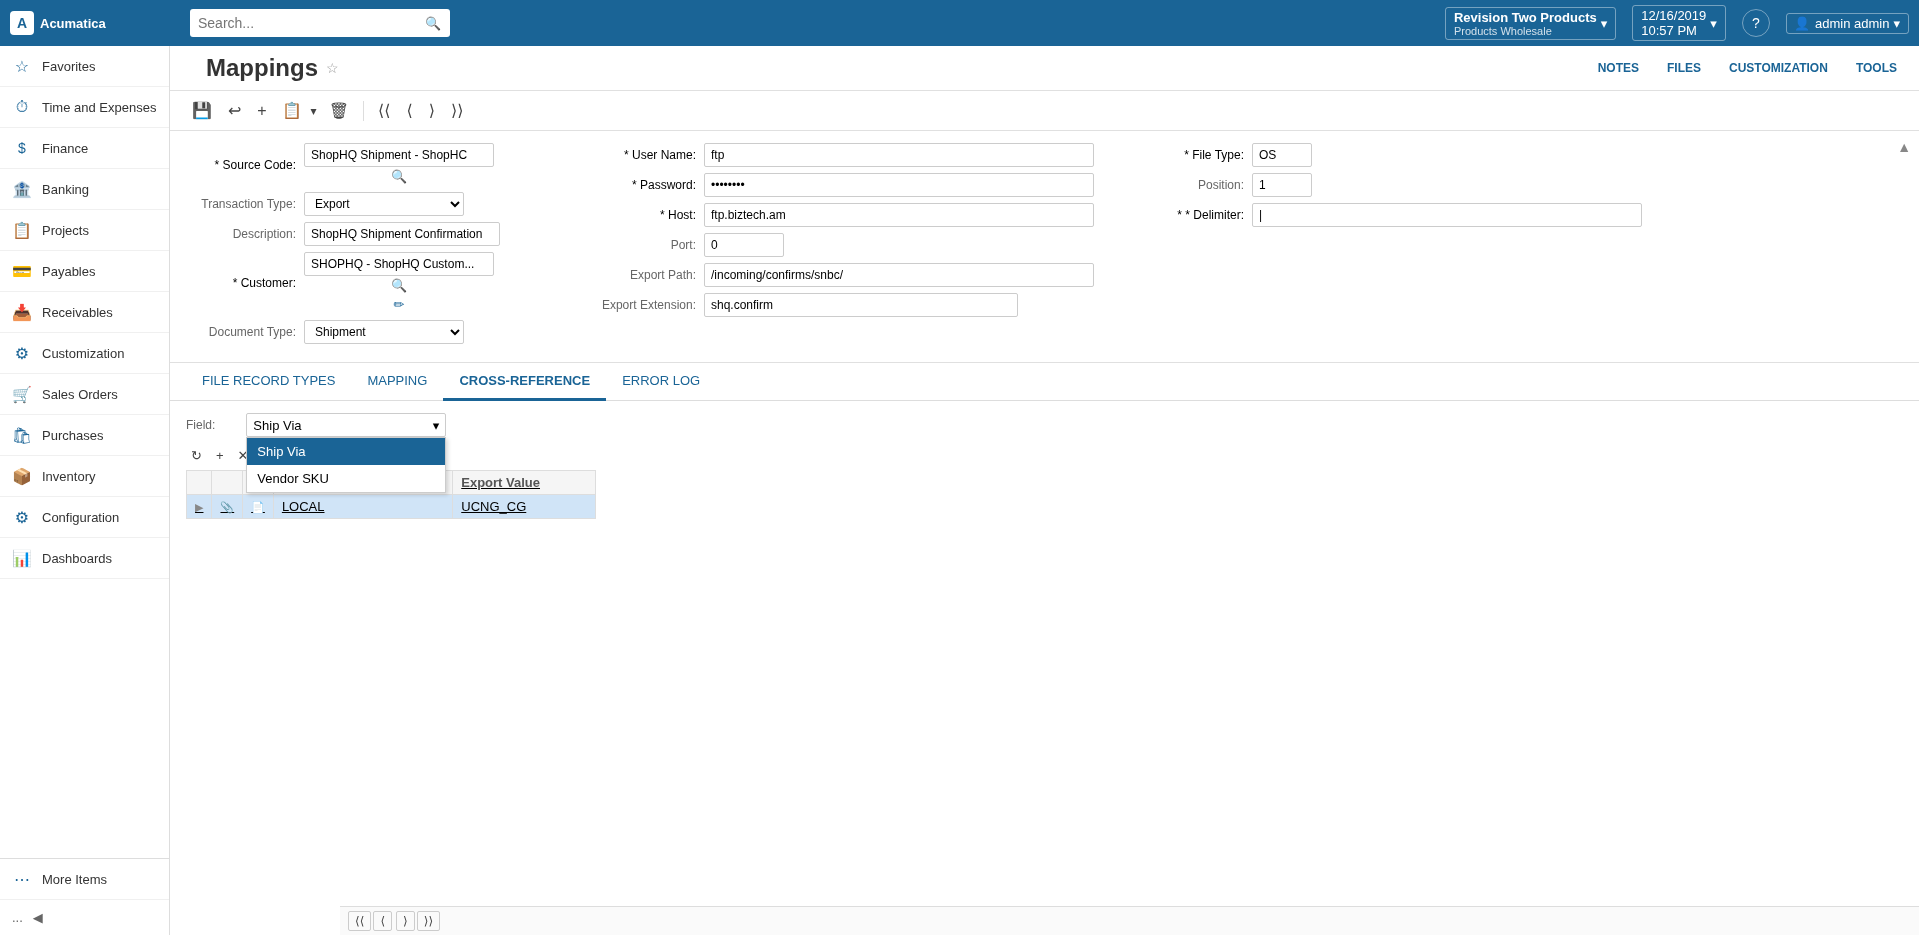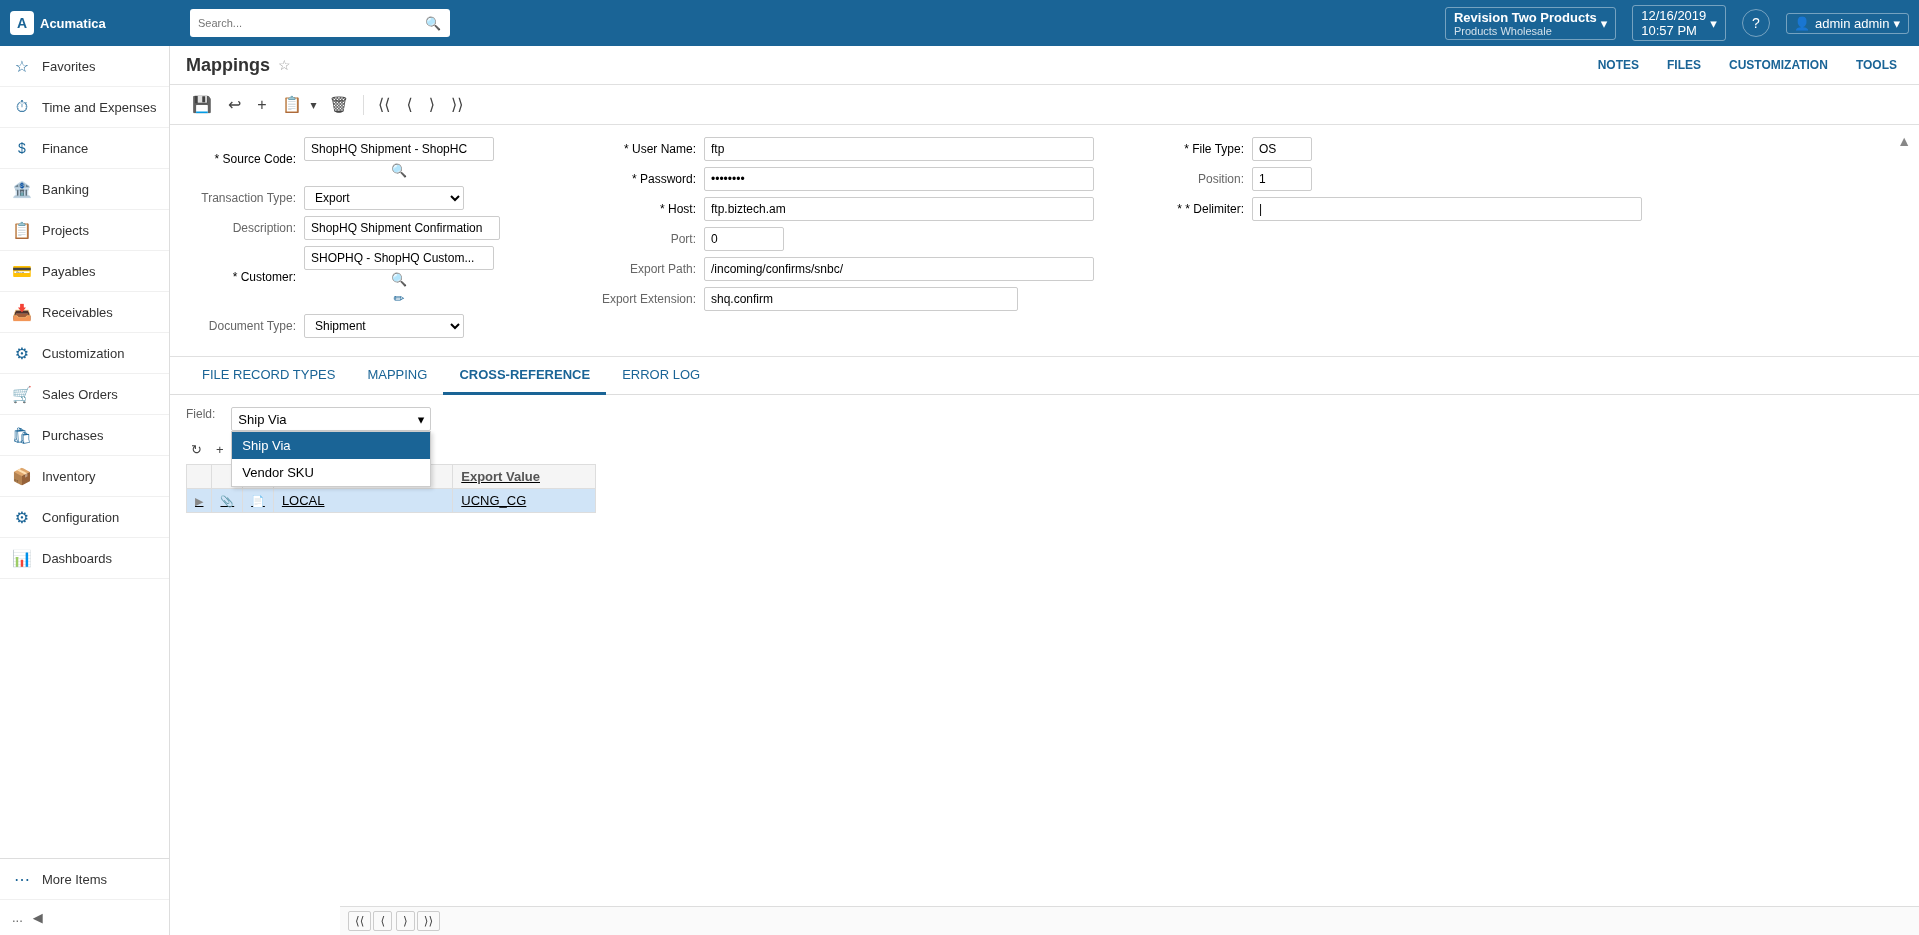--- a/index.html
+++ b/index.html
@@ -6,21 +6,21 @@
     body { display: flex; flex-direction: column; height: 935px; overflow: hidden; background: #f0f0f0; }
 
     
     .top-nav {
       display: flex; align-items: center; background: #1a6496; color: white;
       height: 46px; padding: 0 10px; gap: 10px; flex-shrink: 0;
     }
     .top-nav .logo { display: flex; align-items: center; gap: 6px; font-size: 16px; font-weight: bold; color: white; width: 170px; }
     .top-nav .logo .logo-icon { background: white; color: #1a6496; border-radius: 4px; width: 24px; height: 24px; display: flex; align-items: center; justify-content: center; font-weight: bold; font-size: 14px; }
     .search-bar { display: flex; align-items: center; background: white; border-radius: 3px; flex: 0 0 260px; height: 28px; padding: 0 8px; }
-    .search-bar input { border: none; outline: none; font-size: 11px; width: 100%; }
+    .search-bar input { border: none; outline: none; font-size: 14px; width: 100%; }
     .search-bar .search-btn { background: none; border: none; cursor: pointer; color: #666; }
     .top-nav-right { display: flex; align-items: center; gap: 16px; margin-left: auto; }
     .company-selector { display: flex; align-items: center; gap: 4px; cursor: pointer; border: 1px solid rgba(255,255,255,0.4); padding: 2px 8px; border-radius: 3px; }
     .company-selector .company-name { font-size: 13px; font-weight: bold; }
     .company-selector .company-sub { font-size: 11px; color: rgba(255,255,255,0.8); }
     .datetime-selector { display: flex; align-items: center; gap: 4px; cursor: pointer; border: 1px solid rgba(255,255,255,0.4); padding: 2px 8px; border-radius: 3px; font-size: 13px; }
     .help-btn { background: none; border: 1px solid rgba(255,255,255,0.4); border-radius: 50%; width: 28px; height: 28px; color: white; cursor: pointer; font-size: 14px; }
     .user-btn { display: flex; align-items: center; gap: 4px; cursor: pointer; border: 1px solid rgba(255,255,255,0.4); padding: 2px 8px; border-radius: 3px; font-size: 13px; }
 
     
@@ -33,21 +33,21 @@
     .sidebar-item .si-label { font-size: 13px; color: #333; }
     .sidebar-bottom { margin-top: auto; border-top: 1px solid #ddd; }
     .sidebar-collapse { display: flex; align-items: center; gap: 10px; padding: 10px 12px; cursor: pointer; color: #666; }
 
     
     .content-area { flex: 1; display: flex; flex-direction: column; overflow: hidden; background: #fff; }
 
     
     .page-header { display: flex; align-items: center; justify-content: space-between; padding: 8px 16px; background: #fff; border-bottom: 1px solid #e0e0e0; flex-shrink: 0; }
     .page-title-row { display: flex; align-items: center; gap: 8px; }
-    .page-title { font-size: 18px; font-weight: bold; color: #333; }
+    .page-title { font-size: 24px; font-weight: bold; color: #333; margin-left: 20px; }
     .page-actions { display: flex; align-items: center; gap: 16px; }
     .page-action-btn { background: none; border: none; cursor: pointer; color: #1a6496; font-size: 12px; font-weight: bold; text-transform: uppercase; padding: 4px 6px; }
 
     
     .toolbar { display: flex; align-items: center; gap: 4px; padding: 6px 16px; background: #fff; border-bottom: 1px solid #e0e0e0; flex-shrink: 0; }
     .tb-btn { background: none; border: none; cursor: pointer; padding: 4px 6px; color: #444; font-size: 16px; border-radius: 2px; }
     .tb-divider { width: 1px; height: 20px; background: #ddd; margin: 0 4px; }
     .tb-btn-group { display: flex; align-items: center; }
     .tb-btn-split { background: none; border: none; cursor: pointer; padding: 4px 2px; color: #444; font-size: 12px; border-radius: 2px; }
 
@@ -68,21 +68,21 @@
     
     .tabs-bar { display: flex; border-bottom: 1px solid #ddd; background: #fff; padding: 0 16px; flex-shrink: 0; }
     .tab-item { padding: 10px 16px; cursor: pointer; color: #1a6496; font-size: 13px; border-bottom: 3px solid transparent; margin-bottom: -1px; }
     .tab-item.active { border-bottom: 3px solid #1a6496; font-weight: bold; }
 
     
     .tab-content { padding: 12px 16px; flex: 1; overflow: auto; position: relative; }
 
     
     .field-label { color: #666; font-size: 12px; margin-right: 8px; }
-    .field-row { display: flex; align-items: flex-start; gap: 8px; margin-bottom: 8px; }
+    .field-row { display: flex; align-items: center; gap: 23px; margin-bottom: 8px; }
 
     
     .dropdown-container { position: relative; display: inline-block; }
     .dropdown-select { height: 24px; border: 1px solid #ccc; border-radius: 2px; padding: 2px 6px; font-size: 12px; width: 200px; cursor: pointer; display: flex; align-items: center; justify-content: space-between; background: white; }
     .dropdown-menu { position: absolute; top: 100%; left: 0; width: 200px; background: white; border: 1px solid #ccc; z-index: 100; box-shadow: 2px 2px 4px rgba(0,0,0,0.15); }
     .dropdown-item { padding: 6px 10px; cursor: pointer; font-size: 12px; }
     .dropdown-item.selected { background: #1a6496; color: white; }
 
     
     .data-grid { width: 100%; border-collapse: collapse; margin-top: 4px; }

